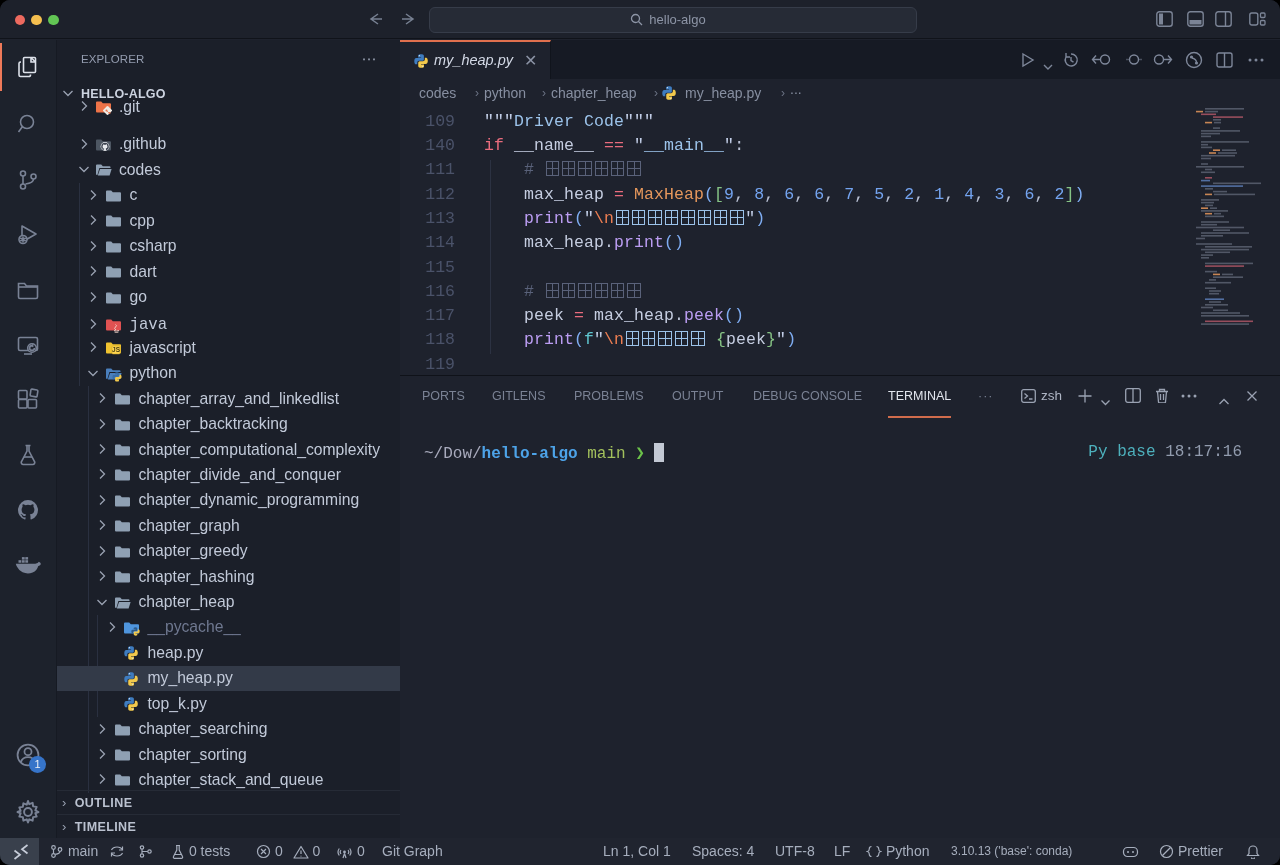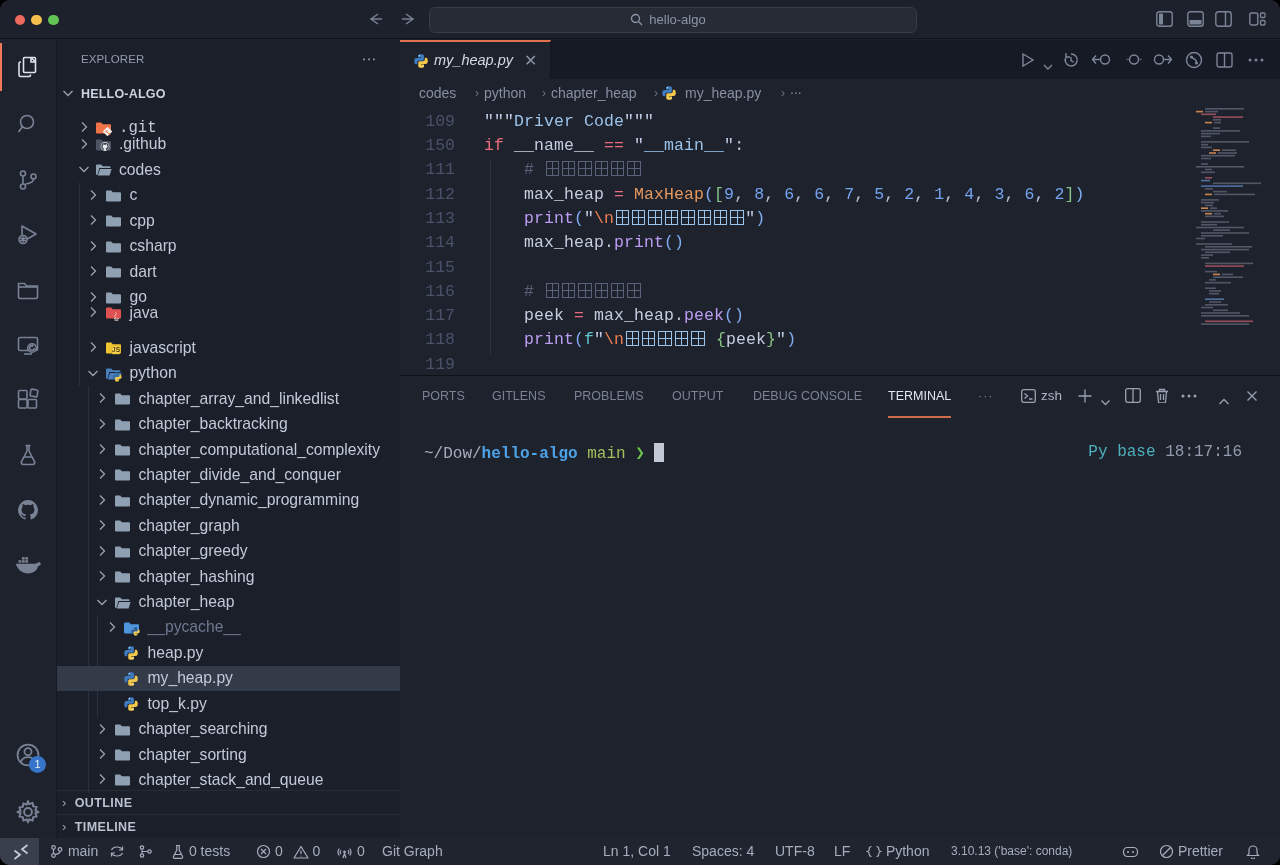--- a/index.html
+++ b/index.html
@@ -205,21 +205,21 @@
       <div id="sbdots">⋯</div>
     <div class="guide" style="left:22px;top:143px;height:203px;"></div>
       <div class="guide" style="left:31px;top:346px;height:407px;"></div>
       <div class="guide" style="left:40px;top:575px;height:102px;"></div>
     <div class="trow" style="top:41.1px;">
         <span style="position:absolute;left:2.8px;top:4px;"><svg width="16" height="16" viewBox="0 0 16 16" style="">
             <path d="M3.5 6 L8 10.5 L12.5 6" stroke="#9aa2b2" stroke-width="1.3" fill="none"></path>
           </svg></span>
         <span class="lbl" style="left:24px;font-weight:bold;font-size:12.5px;color:#ccd3e0;letter-spacing:.2px;">HELLO-ALGO</span>
       </div>
-<div class="trow" style="top:75px;font-family:Liberation Mono, monospace;">
+<div class="trow" style="top:54px;">
         <span style="position:absolute;left:19px;top:4px;"><svg width="16" height="16" viewBox="0 0 16 16" style="">
             <path d="M6 3.5 L10.5 8 L6 12.5" stroke="#9aa2b2" stroke-width="1.3" fill="none"></path>
           </svg></span>
         <span class="ficon" style="left:38px;top:5px;"><svg width="17" height="16" viewBox="0 0 17 16" style="">
             <path d="M1 3.5 Q1 2.5 2 2.5 L6.2 2.5 L7.8 4.2 L15 4.2 Q16 4.2 16 5.2 L16 12.5 Q16 13.5 15 13.5 L2 13.5 Q1 13.5 1 12.5 Z" fill="#ee7348"></path>
             <g transform="translate(7.5,6.5)">
               <rect x="1.5" y="1.5" width="7" height="7" rx="1.2" transform="rotate(45 5 5)" fill="#f0ebe4"></rect>
               <circle cx="4" cy="5" r="1" fill="#e8734d"></circle>
               <circle cx="7" cy="7.5" r="1" fill="#e8734d"></circle>
               <path d="M4.7 5.7 L6.3 7.3" stroke="#e8734d" stroke-width=".9"></path>
@@ -288,21 +288,21 @@
       </div>
 <div class="trow" style="top:219.0px;">
         <span style="position:absolute;left:28px;top:4px;"><svg width="16" height="16" viewBox="0 0 16 16" style="">
             <path d="M6 3.5 L10.5 8 L6 12.5" stroke="#9aa2b2" stroke-width="1.3" fill="none"></path>
           </svg></span>
         <span class="ficon" style="left:47.5px;top:5px;"><svg width="17" height="16" viewBox="0 0 17 16" style="">
             <path d="M1 3.5 Q1 2.5 2 2.5 L6.2 2.5 L7.8 4.2 L15 4.2 Q16 4.2 16 5.2 L16 12.5 Q16 13.5 15 13.5 L2 13.5 Q1 13.5 1 12.5 Z" fill="#8fa0b3"></path>
           </svg></span>
         <span class="lbl" style="left:72.5px;">dart</span>
       </div>
-<div class="trow" style="top:260px;">
+<div class="trow" style="top:272px;font-family:Liberation Mono, monospace;">
         <span style="position:absolute;left:28px;top:4px;"><svg width="16" height="16" viewBox="0 0 16 16" style="">
             <path d="M6 3.5 L10.5 8 L6 12.5" stroke="#9aa2b2" stroke-width="1.3" fill="none"></path>
           </svg></span>
         <span class="ficon" style="left:47.5px;top:5px;"><svg width="17" height="16" viewBox="0 0 17 16" style="">
             <path d="M1 3.5 Q1 2.5 2 2.5 L6.2 2.5 L7.8 4.2 L15 4.2 Q16 4.2 16 5.2 L16 12.5 Q16 13.5 15 13.5 L2 13.5 Q1 13.5 1 12.5 Z" fill="#e05252"></path>
             <g transform="translate(8,6)">
               <path d="M2.5 1.5 q2 1 0 2.5 q-2 1.5 .5 3" stroke="#f5d8cd" stroke-width=".9" fill="none"></path>
               <path d="M1 7.5 q2.5 1 5 0 M1.5 9 q2 .8 4 0" stroke="#f5d8cd" stroke-width=".9" fill="none"></path>
             </g>
           </svg></span>
@@ -551,21 +551,21 @@
           <path d="M8.1 14.8c3.1 0 2.9-1.35 2.9-1.35v-1.9H8v-.6h4.7s2.1.25 2.1-3.1c0-3.3-1.85-3.15-1.85-3.15h-1.1v1.6s.06 1.85-1.8 1.85H7s-1.75-.03-1.75 1.7v2.85s-.25 2.1 2.85 2.1z" fill="#f2c94c"></path>
           <circle cx="9.7" cy="13.3" r=".6" fill="#d9e6f2"></circle>
         </svg></span>
 <span style="position:absolute;left:285px;top:6px;">my_heap.py</span>
       <span class="sep" style="position:absolute;left:374px;top:7px;">›</span>
 <span style="position:absolute;left:390px;top:2px;">...</span>
 </div>
   <div id="codearea">
       <div class="lnum mono" style="left:0px;top:1.7px;">109</div>
 <div class="cline mono" style="left:84px;top:1.7px;"><span class="tok-q">"""</span><span class="tok-str">Driver Code</span><span class="tok-q">"""</span></div>
-<div class="lnum mono" style="left:0px;top:26.0px;">150</div>
+<div class="lnum mono" style="left:0px;top:26.0px;">140</div>
 <div class="cline mono" style="left:84px;top:26.0px;"><span class="tok-kw">if</span><span class="tok-def"> __name__ </span><span class="tok-kw">==</span><span class="tok-def"> </span><span class="tok-q">"</span><span class="tok-str">__main__</span><span class="tok-q">"</span><span class="tok-pu">:</span></div>
 <div class="lnum mono" style="left:0px;top:50.3px;">111</div>
 <div class="cline mono" style="left:84px;top:50.3px;"><span class="tok-cm">    # <span class="cj"></span><span class="cj"></span><span class="cj"></span><span class="cj"></span><span class="cj"></span><span class="cj"></span></span></div>
 <div class="lnum mono" style="left:0px;top:74.6px;">112</div>
 <div class="cline mono" style="left:84px;top:74.6px;"><span class="tok-def">    max_heap </span><span class="tok-kw">=</span><span class="tok-def"> </span><span class="tok-cl">MaxHeap</span><span class="tok-par">(</span><span class="tok-br">[</span><span class="tok-num">9</span><span class="tok-pu">, </span><span class="tok-num">8</span><span class="tok-pu">, </span><span class="tok-num">6</span><span class="tok-pu">, </span><span class="tok-num">6</span><span class="tok-pu">, </span><span class="tok-num">7</span><span class="tok-pu">, </span><span class="tok-num">5</span><span class="tok-pu">, </span><span class="tok-num">2</span><span class="tok-pu">, </span><span class="tok-num">1</span><span class="tok-pu">, </span><span class="tok-num">4</span><span class="tok-pu">, </span><span class="tok-num">3</span><span class="tok-pu">, </span><span class="tok-num">6</span><span class="tok-pu">, </span><span class="tok-num">2</span><span class="tok-br">]</span><span class="tok-par">)</span></div>
 <div class="lnum mono" style="left:0px;top:98.9px;">113</div>
 <div class="cline mono" style="left:84px;top:98.9px;"><span class="tok-def">    </span><span class="tok-fn">print</span><span class="tok-par">(</span><span class="tok-q">"</span><span class="tok-esc">\n</span><span class="tok-str"><span class="cj"></span><span class="cj"></span><span class="cj"></span><span class="cj"></span><span class="cj"></span><span class="cj"></span><span class="cj"></span><span class="cj"></span></span><span class="tok-q">"</span><span class="tok-par">)</span></div>
 <div class="lnum mono" style="left:0px;top:123.2px;">114</div>
 <div class="cline mono" style="left:84px;top:123.2px;"><span class="tok-def">    max_heap</span><span class="tok-pu">.</span><span class="tok-fn">print</span><span class="tok-par">()</span></div>
 <div class="lnum mono" style="left:0px;top:147.5px;">115</div>

